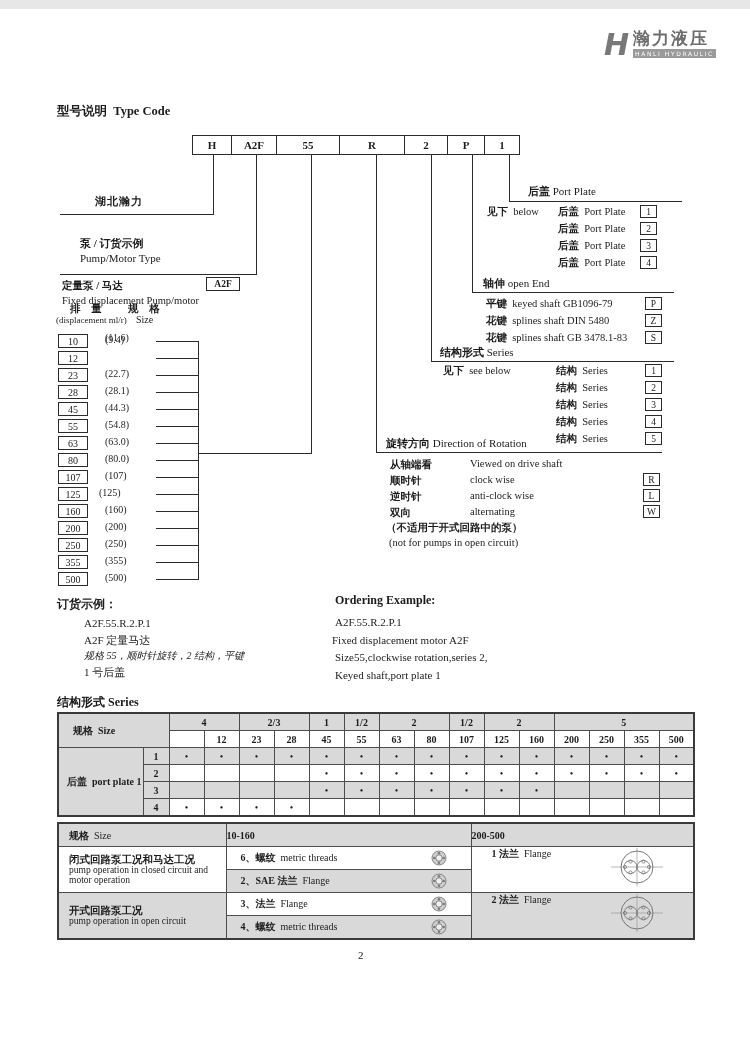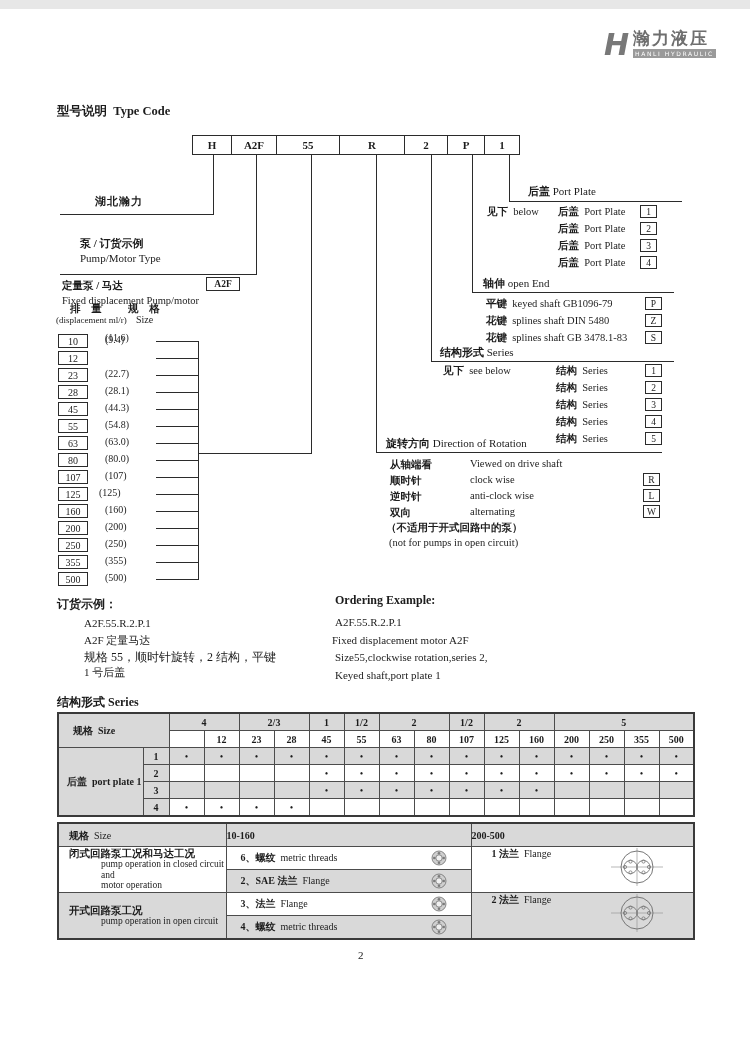--- a/index.html
+++ b/index.html
@@ -37,21 +37,21 @@
   #series-table td{border:1px solid #4c4c4c;text-align:center;font-size:10px;padding:0;height:16px;overflow:hidden;}
   #series-table td.grp, #series-table td.sz{font-weight:bold;}
   #series-table td.corner{text-align:left;padding-left:14px;font-weight:bold;}
   #series-table td.rlabel{text-align:left;padding-left:8px;font-weight:bold;font-size:10px;}
   .shade{background:#d9d9d9;}
   #port-table{position:absolute;left:57px;top:822px;width:636px;table-layout:fixed;border:2px solid #3a3a3a;}
   #port-table td{border:1px solid #4c4c4c;font-size:10px;padding:0;height:22px;vertical-align:middle;overflow:hidden;}
   .pt-head{font-weight:bold;}
   .pt-label{padding-left:10px !important;line-height:11px;}
   .pt-label .l1{font-weight:bold;font-size:10.5px;}
-  .pt-label .l2{font-size:9.5px;line-height:10.5px;margin-left:32px;}
+  .pt-label .l2{font-size:9.5px;line-height:10.5px;}
   .pt-mid{display:flex;align-items:center;justify-content:space-between;padding:0 24px 0 14px;height:100%;}
   .pt-right{display:flex;align-items:flex-start;padding-left:20px;height:100%;}
   .pt-right svg{margin-left:auto;margin-right:30px;}
   .footer-num{position:absolute;left:358px;top:949px;font-size:11px;}
 </style>
 </head>
 <body>
 
 <div class="page">
   <div class="top-strip"></div>
@@ -208,21 +208,21 @@
       <div class="codebox" style="left:643px;top:505px">W</div>
     </div>
 
   <div class="opt cn" style="left:386px;top:521px;">（不适用于开式回路中的泵）</div>
   <div class="opt" style="left:389px;top:537px;">(not for pumps in open circuit)</div>
 
   <div class="abs cn" style="left:57px;top:596px;font-size:12px;">订货示例：</div>
   <div id="ordering-cn-lines">
       <div class="abs" style="left:84px;top:617px;font-size:11px;">A2F.55.R.2.P.1</div>
       <div class="abs" style="left:84px;top:633px;font-size:11px;">A2F 定量马达</div>
-      <div class="abs" style="left:84px;top:649px;font-size:12px;">规格 55，顺时针旋转，2 结构，平键</div>
+      <div class="abs" style="left:84px;top:649px;font-size:10px;font-style:italic;">规格 55，顺时针旋转，2 结构，平键</div>
       <div class="abs" style="left:84px;top:665px;font-size:11px;">1 号后盖</div>
     </div>
   <div class="abs" style="left:335px;top:593px;font-size:12px;font-weight:bold;">Ordering Example:</div>
   <div id="ordering-en-lines">
       <div class="abs" style="left:335px;top:616px;font-size:11px;">A2F.55.R.2.P.1</div>
       <div class="abs" style="left:324px;top:633.5px;font-size:11px;margin-left:8px;">Fixed displacement motor A2F</div>
       <div class="abs" style="left:335px;top:651px;font-size:11px;">Size55,clockwise rotation,series 2,</div>
       <div class="abs" style="left:335px;top:668.5px;font-size:11px;">Keyed shaft,port plate 1</div>
     </div>
 

